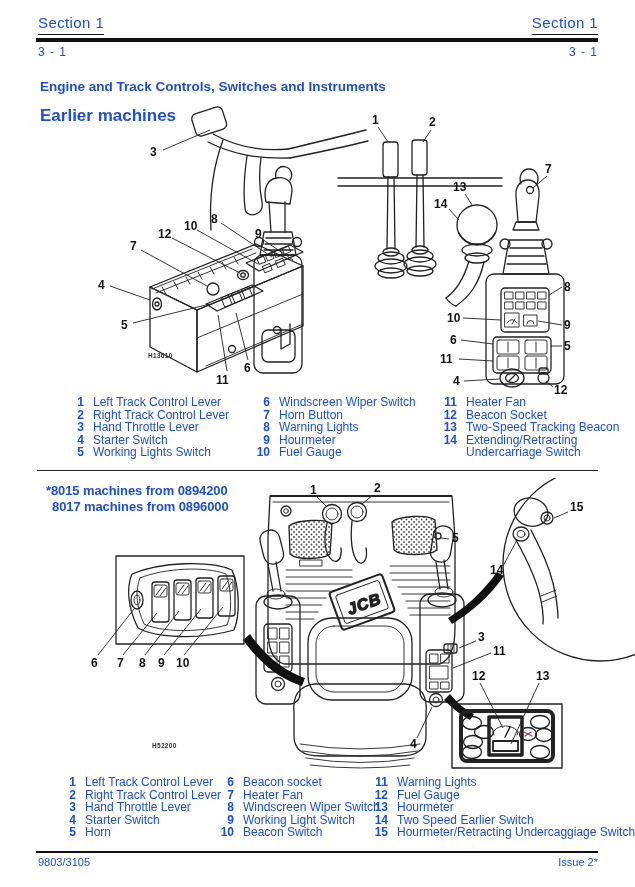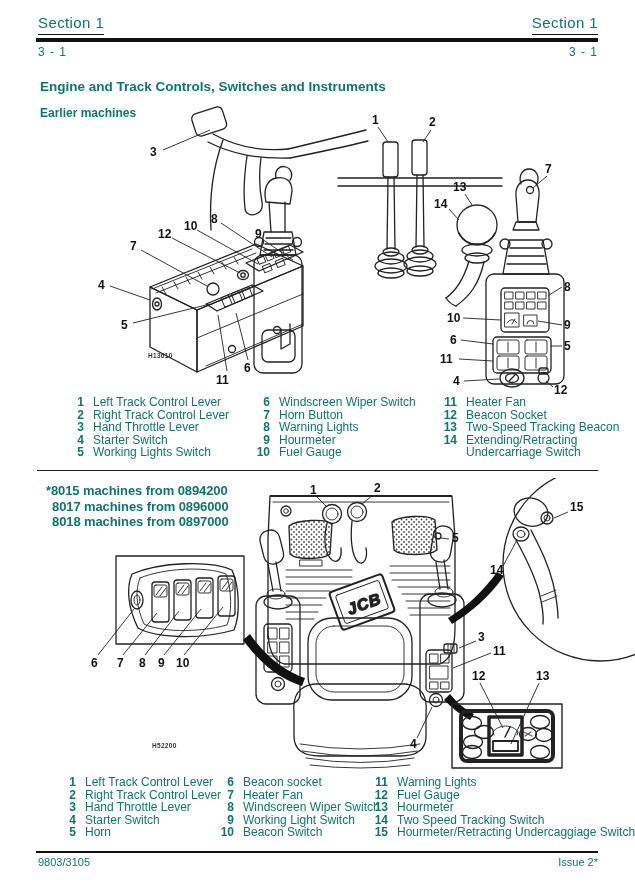--- a/index.html
+++ b/index.html
@@ -1,25 +1,25 @@
 <!DOCTYPE html>
 <html><head>
 <meta charset="utf-8">
 <style>
   html,body{margin:0;padding:0;background:#e8e8e8;}
   .page{position:relative;width:635px;height:887px;background:#fff;
-        font-family:"Liberation Sans",sans-serif;color:#0f766e;overflow:hidden;}
+        font-family:"Liberation Sans",sans-serif;color:#1d4ed8;overflow:hidden;}
   .abs{position:absolute;}
   .hdr-sec{top:14px;font-size:15px;letter-spacing:.4px;border-bottom:1.5px solid #111;padding-bottom:3px;}
   .hdr-title{top:13px;left:0;width:100%;text-align:center;font-size:15.5px;font-weight:bold;word-spacing:5px;}
   .hdr-title span{border-bottom:1.5px solid #111;padding:0 10px 3px 10px;}
   .hdr-bar{top:38px;left:36px;width:562px;height:3.5px;background:#111;}
   .pageno{top:45px;font-size:12px;letter-spacing:1px;}
   .doc-title{top:79px;left:40px;font-size:13.5px;font-weight:bold;}
-  .fig-heading{top:106px;left:40px;font-size:12px;font-weight:bold;}
+  .fig-heading{top:106px;left:40px;font-size:17px;font-weight:bold;}
   .legend{font-size:12px;line-height:12.6px;}
   .legend-col{position:absolute;top:0;}
   .lrow{white-space:nowrap;}
   .ln{display:inline-block;width:20px;text-align:right;font-weight:bold;margin-right:9px;}
   .divider{top:470px;left:37px;width:561px;height:1.3px;background:#222;}
   .notes{top:483px;left:46px;font-size:13px;font-weight:bold;line-height:15.5px;letter-spacing:-.1px;}
   .notes .cont{padding-left:6px;}
   .ftr-line{top:851px;left:36px;width:562px;height:1.5px;background:#111;}
   .ftr{top:856px;font-size:11px;}
   svg{position:absolute;left:0;}
@@ -254,21 +254,20 @@
       <div class="lrow"><span class="ln">14</span><span>Extending/Retracting</span></div>
       <div class="lrow"><span class="ln"></span><span>Undercarriage Switch</span></div>
     </div>
   </div>
 
   <div class="abs divider"></div>
 
   <div class="abs notes">
     <div>*8015 machines from 0894200</div>
     <div class="cont">8017 machines from 0896000</div>
-    <div class="cont">8018 machines from 0897000</div>
   </div>
 
   <svg style="top:478px" width="635" height="300" viewBox="0 0 635 300">
 
     <g class="ln-art">
       <rect x="116" y="78" width="128" height="88"></rect>
       <path d="M132,96 C160,84 210,82 232,92 C240,110 240,138 234,152 C200,162 156,160 138,150 C128,130 126,110 132,96 Z"></path>
       <path class="thin" d="M140,100 C164,90 206,88 226,96 C232,112 232,136 227,147 C198,155 160,154 144,146 C136,128 135,112 140,100 Z"></path>
       <ellipse cx="137" cy="122" rx="6" ry="9"></ellipse>
         <ellipse class="thin" cx="137" cy="122" rx="3" ry="5"></ellipse>
@@ -464,21 +463,21 @@
       <div class="lrow"><span class="ln">6</span><span>Beacon socket</span></div>
       <div class="lrow"><span class="ln">7</span><span>Heater Fan</span></div>
       <div class="lrow"><span class="ln">8</span><span>Windscreen Wiper Switch</span></div>
       <div class="lrow"><span class="ln">9</span><span>Working Light Switch</span></div>
       <div class="lrow"><span class="ln">10</span><span>Beacon Switch</span></div>
     </div>
     <div class="legend-col" style="left:368px">
       <div class="lrow"><span class="ln">11</span><span>Warning Lights</span></div>
       <div class="lrow"><span class="ln">12</span><span>Fuel Gauge</span></div>
       <div class="lrow"><span class="ln">13</span><span>Hourmeter</span></div>
-      <div class="lrow"><span class="ln">14</span><span>Two Speed Tracking Switch</span></div>
+      <div class="lrow"><span class="ln">14</span><span>Two Speed Earlier Switch</span></div>
       <div class="lrow"><span class="ln">15</span><span>Hourmeter/Retracting Undercaggiage Switch</span></div>
     </div>
   </div>
 
   <div class="abs ftr-line"></div>
   <div class="abs ftr" style="left:38px">9803/3105</div>
   <div class="abs ftr" style="right:37px">Issue 2*</div>
 
 </div>
 

